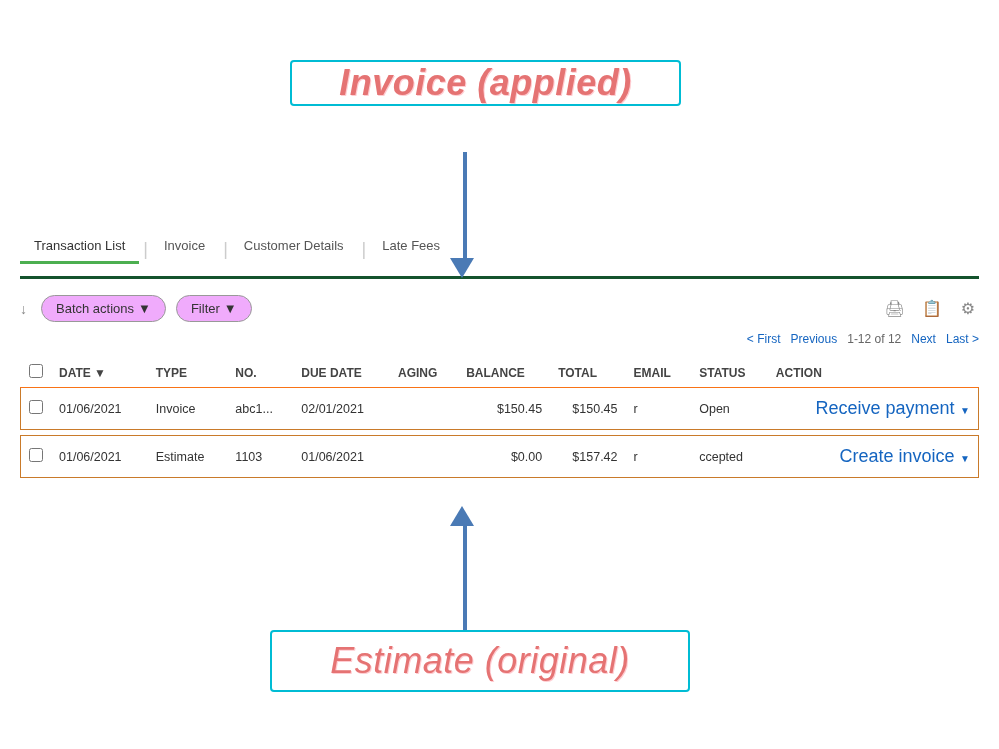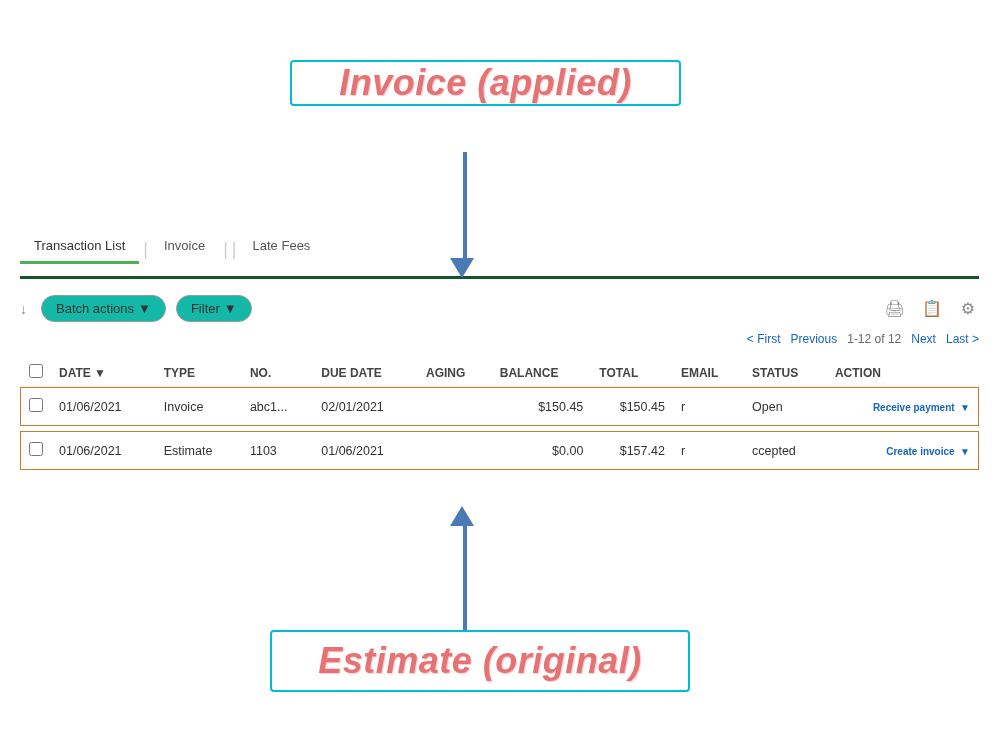--- a/index.html
+++ b/index.html
@@ -84,21 +84,21 @@
       width: 420px;
       border: 2.5px solid #00bcd4;
       padding: 8px 18px;
       text-align: center;
       border-radius: 4px;
       background: #fff;
       z-index: 10;
     }
     .annotation-bottom span {
       font-size: 36px;
-      font-weight: bold;
+      font-weight: normal;
       color: #e57373;
       font-style: italic;
       text-shadow: 1px 1px 0 #ffcdd2;
       letter-spacing: 0.5px;
     }
 
     
     .main-content {
       position: absolute;
       top: 230px;
@@ -149,21 +149,21 @@
       gap: 10px;
     }
     .sort-icon {
       color: #888;
       font-size: 14px;
       cursor: pointer;
       margin-right: 4px;
     }
     .btn-outline {
       border: 1.5px solid #999;
-      background: #14b8a6;
+      background: #f0abfc;
       border-radius: 20px;
       padding: 5px 14px;
       font-size: 13px;
       color: #333;
       cursor: pointer;
       display: flex;
       align-items: center;
       gap: 4px;
     }
 
@@ -210,24 +210,24 @@
     .data-table tbody tr td.right { text-align: right; }
     .data-table tbody tr:first-child {
       border-color: #c97a2a;
     }
     .data-table tbody tr:last-child {
       border-color: #c97a2a;
     }
 
     .action-link {
       color: #1565c0;
-      font-weight: 700;
+      font-weight: 400;
       cursor: pointer;
       white-space: nowrap;
-      font-size: 10px;
+      font-size: 18px;
     }
     .dropdown-arrow {
       color: #1565c0;
       font-size: 10px;
       margin-left: 2px;
     }
 
     .checkbox-cell {
       width: 24px;
     }
@@ -263,20 +263,23 @@
 
   <div class="tabs">
     <div class="tab active">
       <span>Transaction List</span>
     </div>
     <span class="tab-divider">|</span>
     <div class="tab">
       <span>Invoice</span>
     </div>
     <span class="tab-divider">|</span>
+    <div class="tab">
+      <span>Customer Details</span>
+    </div>
     <span class="tab-divider">|</span>
     <div class="tab">
       <span>Late Fees</span>
     </div>
   </div>
 
   <div class="toolbar">
     <div class="toolbar-left">
       <span class="sort-icon">↓</span>
       <button class="btn-outline">

